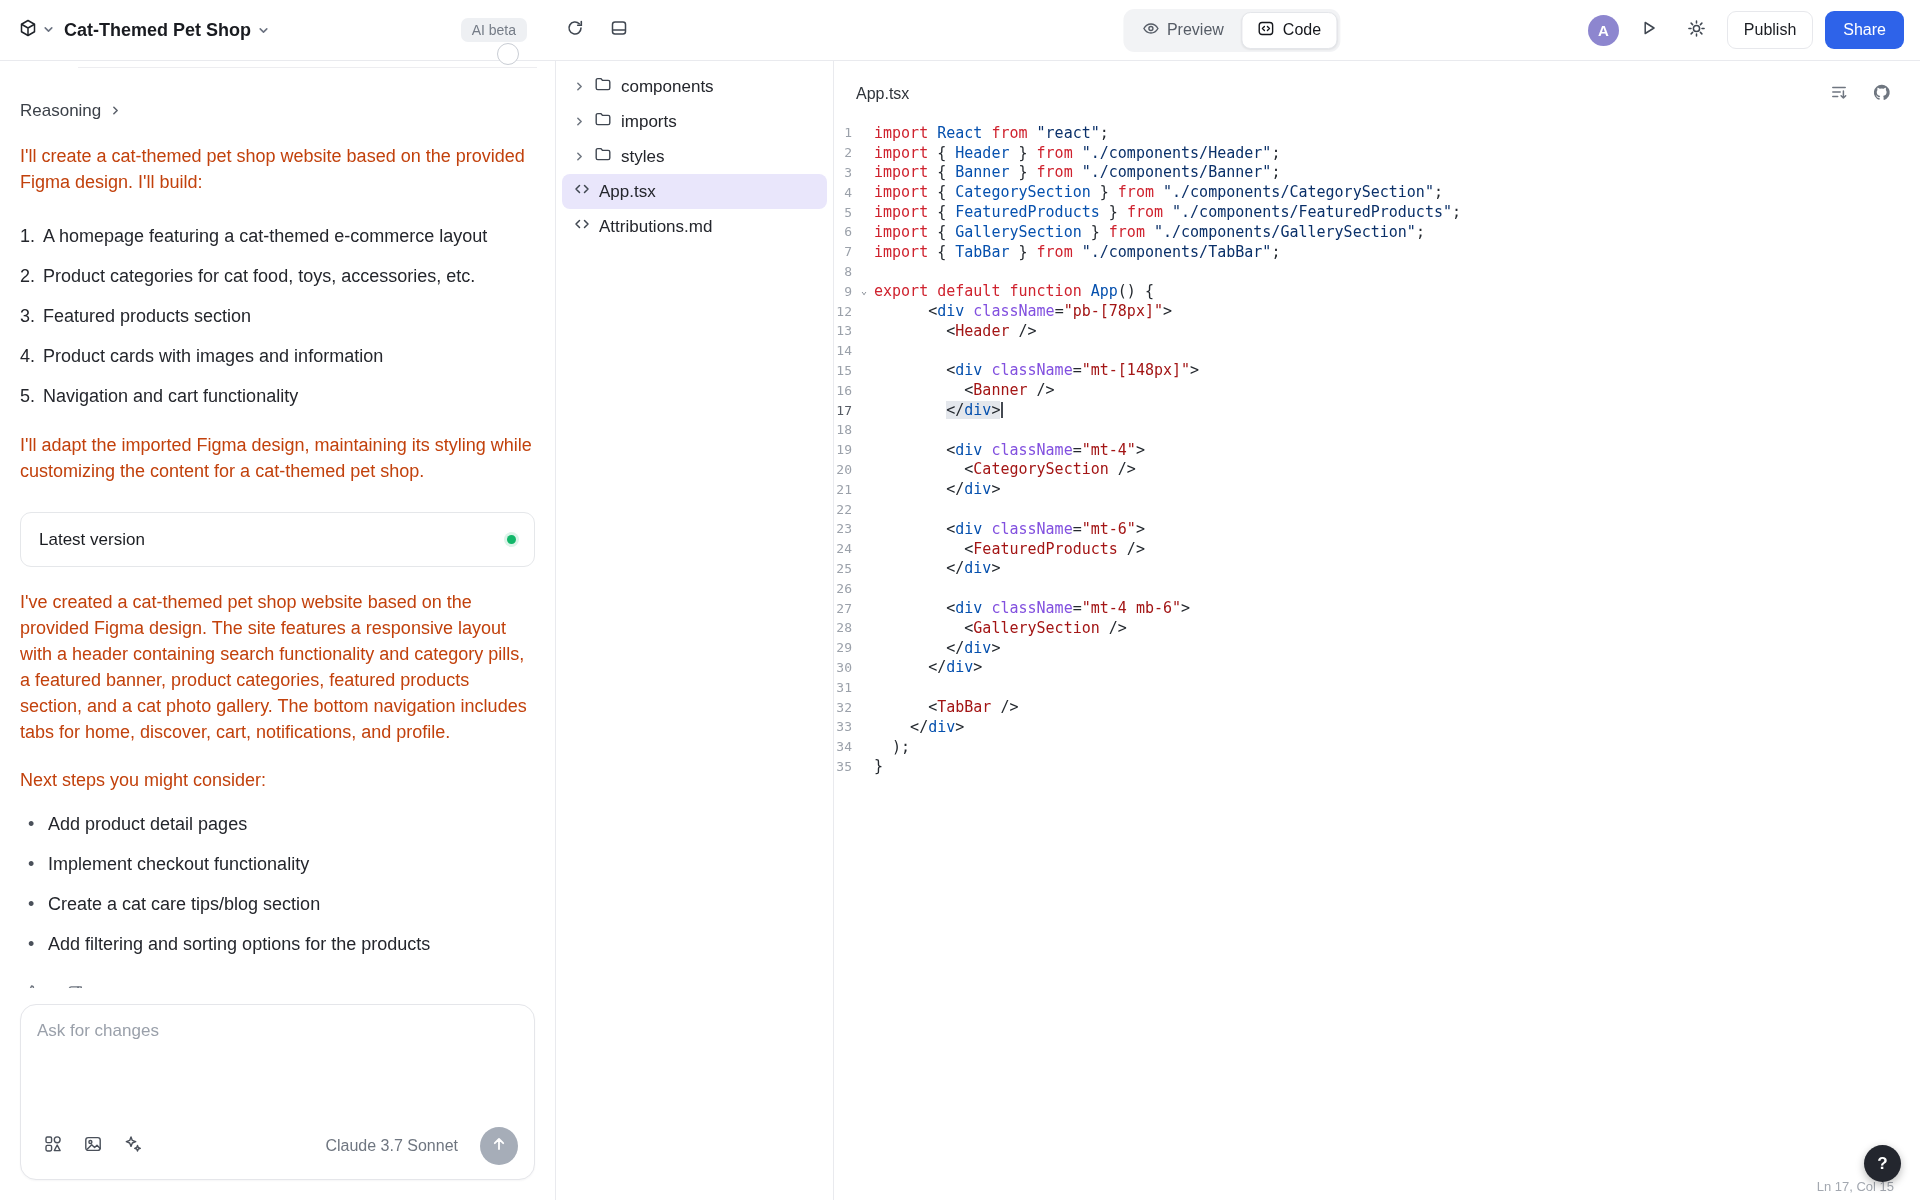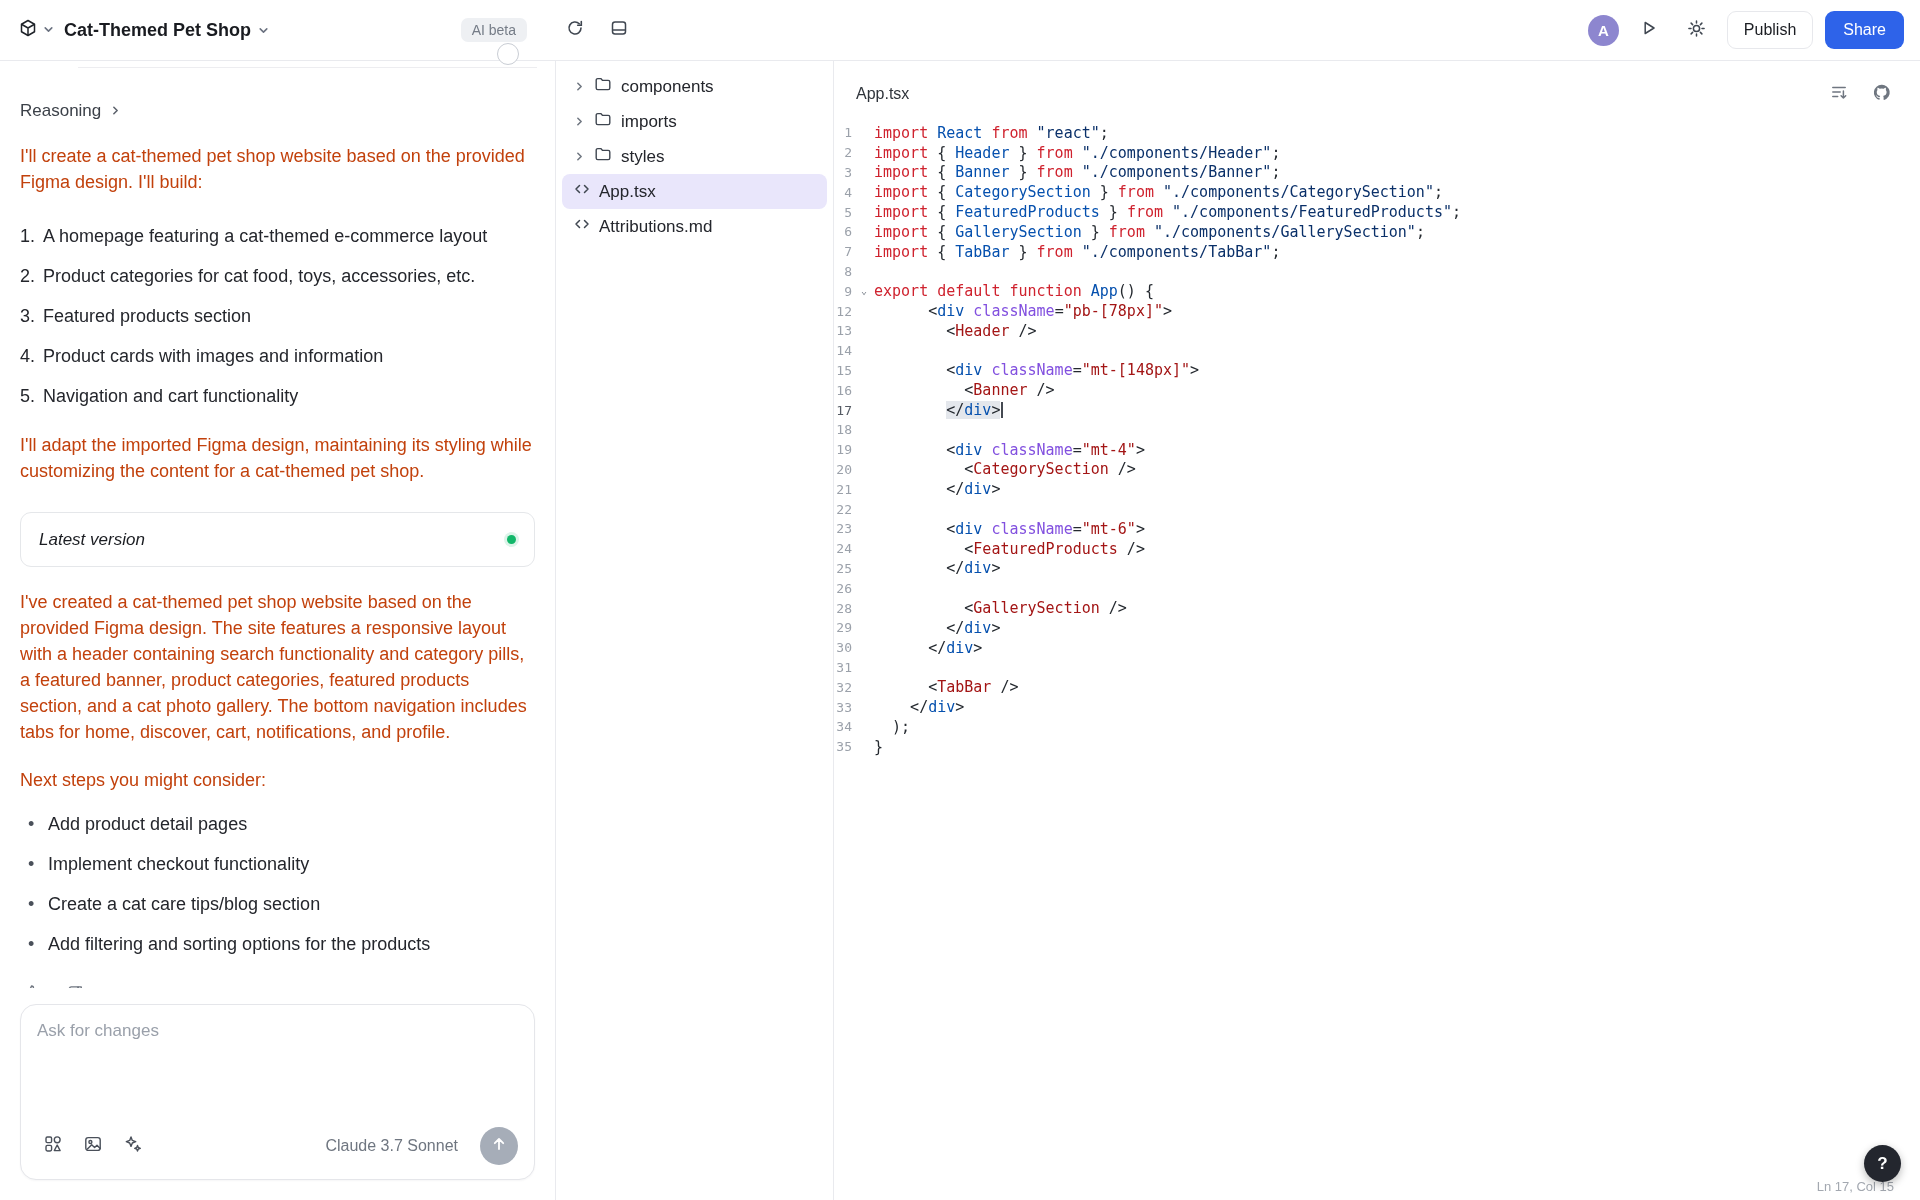--- a/index.html
+++ b/index.html
@@ -41,21 +41,21 @@
   .chat-top-line { position:absolute; top:6px; left:78px; right:18px; height:1px; background:#ededf0; }
   .reasoning { margin-top:40px; display:flex; align-items:center; gap:9px; color:#3c4149; font-size:17px; }
   .reasoning .chev { color:#5b616b; }
   .msg-p { font-size:18px; line-height:26px; color:#c2410c; margin-top:22px; }
   .olist { margin-top:28px; counter-reset:n; }
   .olist .item { display:flex; margin-bottom:13px; line-height:27px; font-size:18px; }
   .olist .item::before { counter-increment:n; content:counter(n) "."; min-width:23px; }
   .ulist { margin-top:18px; }
   .ulist .item { display:flex; margin-bottom:13px; line-height:27px; font-size:18px; }
   .ulist .item::before { content:"•"; min-width:20px; margin-left:8px; color:#4a505a; }
-  .version-card { margin-top:28px; border:1px solid #e5e7ea; border-radius:11px; height:55px; display:flex; align-items:center; justify-content:space-between; padding:0 18px; font-size:17px; font-weight:500; color:#1b1d22; background:#fff;font-style:italic; }
+  .version-card { margin-top:28px; border:1px solid #e5e7ea; border-radius:11px; height:55px; display:flex; align-items:center; justify-content:space-between; padding:0 18px; font-size:17px; font-weight:500; color:#1b1d22; background:#fff; }
   .dot { width:9px; height:9px; border-radius:50%; background:var(--version-dot,#12b76a); box-shadow:0 0 0 3px rgba(18,183,106,.15); }
   .feedback { display:flex; gap:18px; margin-top:24px; color:#6f7680; }
   .fb-btn { width:24px; height:24px; display:flex; align-items:center; justify-content:center; }
 
   .composer { margin:16px 20px 20px; border:1px solid #e5e6ea; border-radius:16px; padding:16px 16px 14px; display:flex; flex-direction:column; height:176px; box-shadow:0 1px 2px rgba(16,24,40,.04); background:#fff; }
   .composer textarea { border:none; outline:none; resize:none; flex:1; font:inherit; font-size:17px; color:#1f2127; background:transparent; }
   .composer textarea::placeholder { color:#9aa0aa; }
   .composer-bottom { display:flex; align-items:center; gap:8px; color:#4a505a; }
   .cb-icon { width:32px; height:32px; display:flex; align-items:center; justify-content:center; border-radius:7px; }
   .model { margin-left:auto; color:#6f7680; font-size:16px; margin-right:14px; }
@@ -136,20 +136,40 @@
         <button class="icon-btn">
           <span>
             <svg width="18" height="18" viewBox="0 0 18 18" fill="none" stroke="currentColor" stroke-width="1.5">
                 <rect x="2.5" y="3" width="13" height="12" rx="2.5"></rect>
                 <path d="M2.5 11h13"></path>
               </svg>
           </span>
         </button>
       </div>
 
+      <div class="seg">
+        <button class="seg-btn">
+          <span>
+            <svg width="17" height="17" viewBox="0 0 17 17" fill="none" stroke="currentColor" stroke-width="1.4">
+                <path d="M1.5 8.5S4 4 8.5 4s7 4.5 7 4.5-2.5 4.5-7 4.5-7-4.5-7-4.5z"></path>
+                <circle cx="8.5" cy="8.5" r="2"></circle>
+              </svg>
+          </span>
+          <span>Preview</span>
+        </button>
+        <button class="seg-btn active">
+          <span>
+            <svg width="17" height="17" viewBox="0 0 17 17" fill="none" stroke="currentColor" stroke-width="1.4" stroke-linecap="round" stroke-linejoin="round">
+                <rect x="1.8" y="2.5" width="13.4" height="12" rx="2.8"></rect>
+                <path d="M7 6.5L5 8.5l2 2M10 6.5l2 2-2 2"></path>
+              </svg>
+          </span>
+          <span>Code</span>
+        </button>
+      </div>
 
       <div class="tb-right">
         <button class="avatar">A</button>
         <button class="icon-btn">
           <span>
             <svg width="18" height="18" viewBox="0 0 18 18" fill="none" stroke="currentColor" stroke-width="1.5" stroke-linejoin="round">
                 <path d="M5.2 3.5l8.8 5.5-8.8 5.5z"></path>
               </svg>
           </span>
         </button>
@@ -463,20 +483,24 @@
           </div>
           <div class="cl">
             <span class="ln">25</span>
             <span class="lc"><span class="tk-p">        &lt;/</span><span class="tk-n">div</span><span class="tk-p">&gt;</span></span>
           </div>
           <div class="cl">
             <span class="ln">26</span>
             <span class="lc"></span>
           </div>
           <div class="cl">
+            <span class="ln">27</span>
+            <span class="lc"><span class="tk-p">        &lt;</span><span class="tk-n">div</span><span class="tk-p"> </span><span class="tk-a">className</span><span class="tk-p">=</span><span class="tk-v">"mt-4 mb-6"</span><span class="tk-p">&gt;</span></span>
+          </div>
+          <div class="cl">
             <span class="ln">28</span>
             <span class="lc"><span class="tk-p">          &lt;</span><span class="tk-c">GallerySection</span><span class="tk-p"> /&gt;</span></span>
           </div>
           <div class="cl">
             <span class="ln">29</span>
             <span class="lc"><span class="tk-p">        &lt;/</span><span class="tk-n">div</span><span class="tk-p">&gt;</span></span>
           </div>
           <div class="cl">
             <span class="ln">30</span>
             <span class="lc"><span class="tk-p">      &lt;/</span><span class="tk-n">div</span><span class="tk-p">&gt;</span></span>

